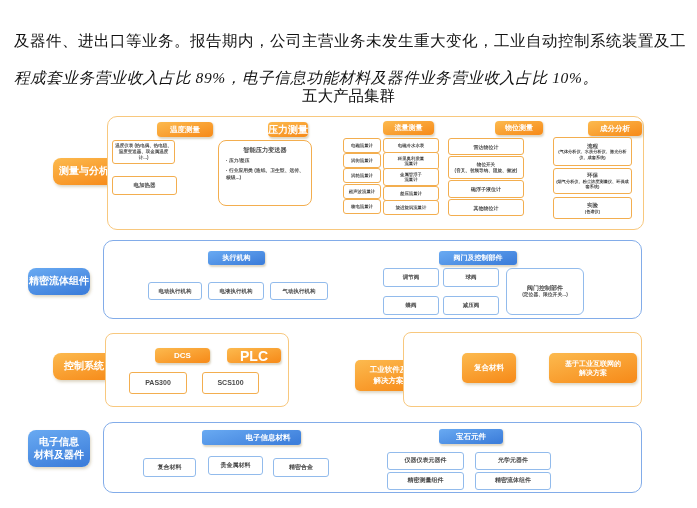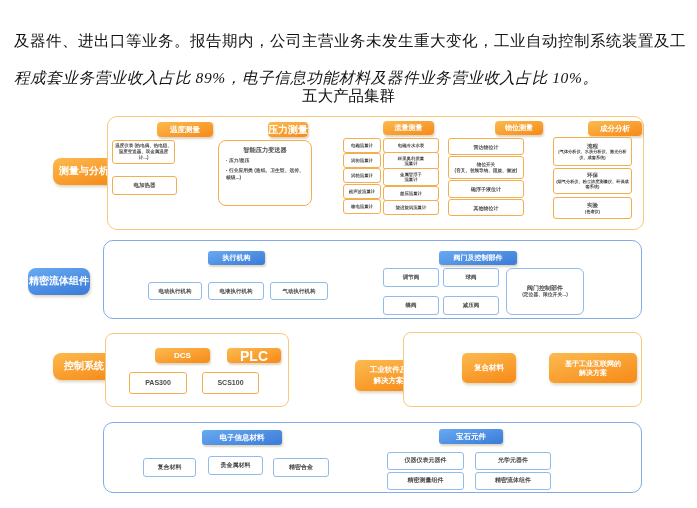--- a/index.html
+++ b/index.html
@@ -72,21 +72,21 @@
   #hdr-dcs{left:130px;top:348px;width:55px;height:15px;font-size:8px;}
   #hdr-plc{left:202px;top:348px;width:54px;height:15px;font-size:14px;}
   #pas300{left:129px;top:372px;width:56px;height:20px;font-size:7px;}
   #scs100{left:202px;top:372px;width:55px;height:20px;font-size:7px;}
   #blk-sw{left:330px;top:360px;width:67px;height:31px;font-size:7.5px;}
   #grp-sw{left:403px;top:332px;width:237px;height:73px;border-radius:8px;}
   #blk-sw2{left:437px;top:353px;width:54px;height:30px;font-size:7.5px;}
   #blk-iiot{left:524px;top:353px;width:88px;height:30px;font-size:7px;}
   
   #row4{left:103px;top:422px;width:537px;height:69px;}
-  #hdr-mat{left:202px;top:430px;width:80px;height:15px;font-size:7.5px;border-radius:3px;}
+  #hdr-mat{left:202px;top:430px;width:66px;height:15px;font-size:7.5px;border-radius:3px;padding-left:33px;}
   .mat{height:17px;font-size:6px;}
   #m1{left:143px;top:458px;width:51px;} #m2{left:208px;top:456px;width:53px;} #m3{left:273px;top:458px;width:54px;}
   #hdr-gem{left:439px;top:429px;width:64px;height:15px;font-size:7.5px;border-radius:3px;}
   .gem{font-size:6px;height:16px;}
   #g1{left:387px;top:452px;width:75px;} #g2{left:475px;top:452px;width:74px;}
   #g3{left:387px;top:472px;width:75px;} #g4{left:475px;top:472px;width:74px;}
   
   #tab1{top:158px;height:27px;} #tab2{top:268px;height:27px;} #tab3{top:353px;height:27px;} #tab4{top:430px;height:37px;}
 </style>
 </head>
@@ -94,20 +94,22 @@
 
 <div id="page">
 
   <div class="doc-line" id="doc-line1">及器件、进出口等业务。报告期内，公司主营业务未发生重大变化，工业自动控制系统装置及工</div>
   <div class="doc-line" id="doc-line2">程成套业务营业收入占比 89%，电子信息功能材料及器件业务营业收入占比 10%。</div>
   <div id="diagram-title">五大产品集群</div>
 
   <div class="tab orange-grad" id="tab1">测量与分析</div>
   <div class="tab blue-grad" id="tab2">精密流体组件</div>
   <div class="tab orange-grad" id="tab3">控制系统</div>
+  <div class="tab blue-grad" id="tab4">电子信息
+材料及器件</div>
 
   <div class="panel" id="row1"></div>
   <div class="hdr orange-grad" id="hdr-temp">温度测量</div>
   <div class="obox" id="tb1">温度仪表 (热电偶、热电阻、温度变送器、双金属温度计...)</div>
   <div class="obox" id="tb2">电加热器</div>
 
   <div class="hdr orange-grad" id="hdr-press">压力测量</div>
   <div id="press-group">
     <div id="press-title">智能压力变送器</div>
     <div class="bullet">· 压力/差压</div>

